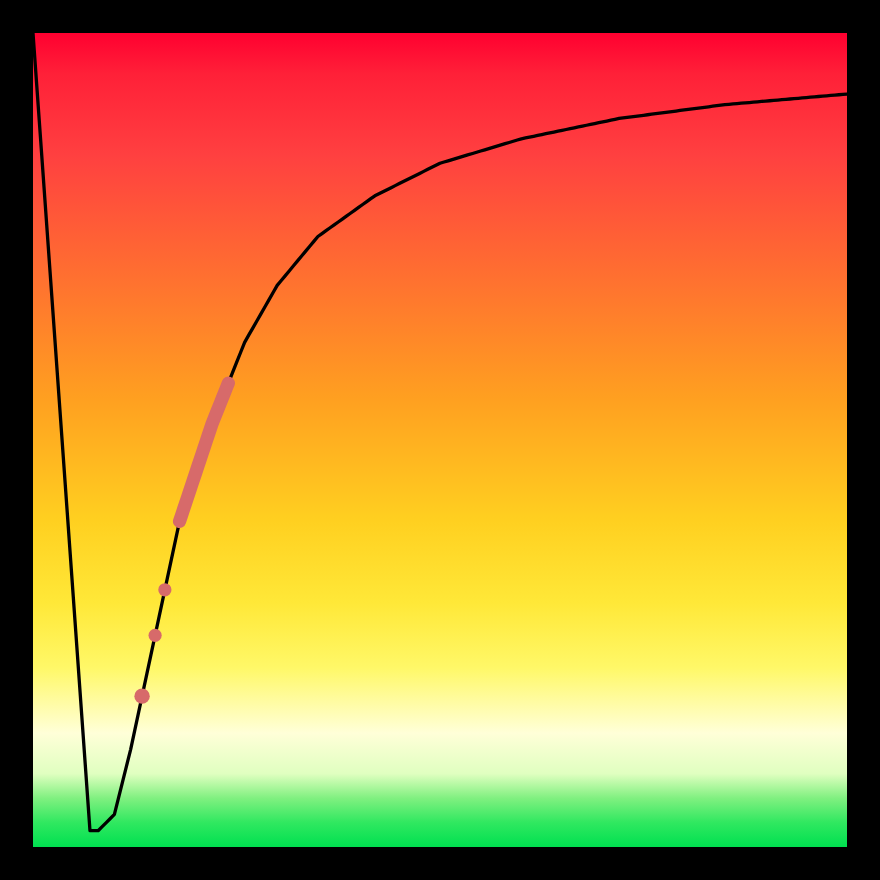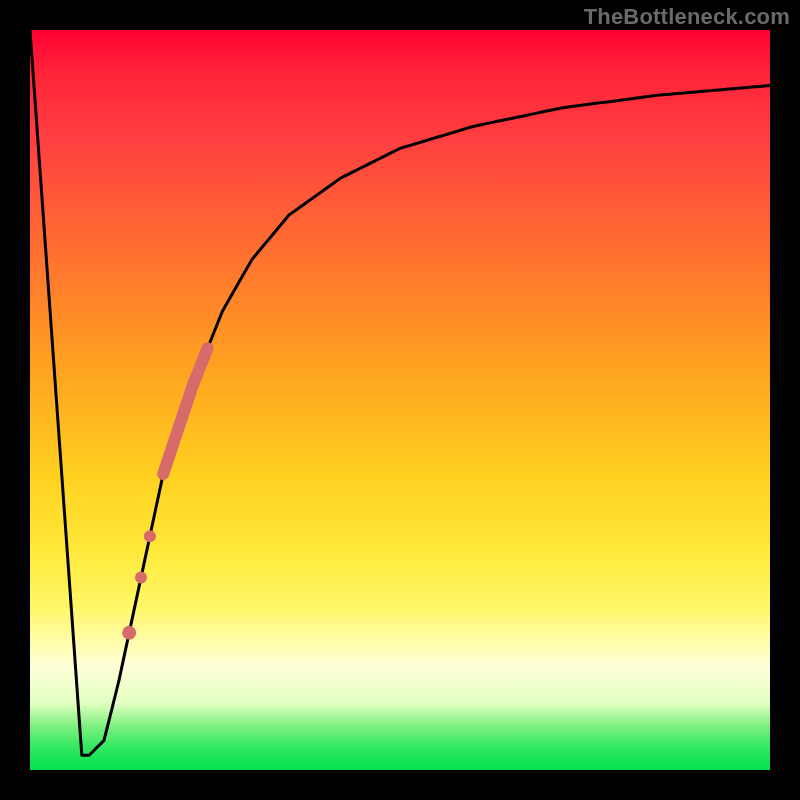--- a/index.html
+++ b/index.html
@@ -64,14 +64,13 @@
     <svg class="curve" viewBox="0 0 740 740">
       <path id="main-path" fill="none" stroke="#000" stroke-width="3" stroke-linejoin="round" stroke-linecap="round" d="M 0 0 L 51.800000000000004 725.2 L 59.2 725.2 L 59.20 725.20 L 62.90 721.50 L 66.60 717.80 L 70.30 714.10 L 74.00 710.40 L 77.70 695.60 L 81.40 680.80 L 85.10 666.00 L 88.80 651.20 L 92.50 633.93 L 96.20 616.67 L 99.90 599.40 L 103.60 582.13 L 107.30 564.87 L 111.00 547.60 L 114.70 530.33 L 118.40 513.07 L 122.10 495.80 L 125.80 478.53 L 129.50 461.27 L 133.20 444.00 L 136.90 432.90 L 140.60 421.80 L 144.30 410.70 L 148.00 399.60 L 151.70 388.50 L 155.40 377.40 L 159.10 366.30 L 162.80 355.20 L 166.50 345.95 L 170.20 336.70 L 173.90 327.45 L 177.60 318.20 L 181.30 308.95 L 185.00 299.70 L 188.70 290.45 L 192.40 281.20 L 196.10 274.72 L 199.80 268.25 L 203.50 261.78 L 207.20 255.30 L 210.90 248.83 L 214.60 242.35 L 218.30 235.88 L 222.00 229.40 L 225.70 224.96 L 229.40 220.52 L 233.10 216.08 L 236.80 211.64 L 240.50 207.20 L 244.20 202.76 L 247.90 198.32 L 251.60 193.88 L 255.30 189.44 L 259.00 185.00 L 262.70 182.36 L 266.40 179.71 L 270.10 177.07 L 273.80 174.43 L 277.50 171.79 L 281.20 169.14 L 284.90 166.50 L 288.60 163.86 L 292.30 161.21 L 296.00 158.57 L 299.70 155.93 L 303.40 153.29 L 307.10 150.64 L 310.80 148.00 L 314.50 146.15 L 318.20 144.30 L 321.90 142.45 L 325.60 140.60 L 329.30 138.75 L 333.00 136.90 L 336.70 135.05 L 340.40 133.20 L 344.10 131.35 L 347.80 129.50 L 351.50 127.65 L 355.20 125.80 L 358.90 123.95 L 362.60 122.10 L 366.30 120.25 L 370.00 118.40 L 373.70 117.29 L 377.40 116.18 L 381.10 115.07 L 384.80 113.96 L 388.50 112.85 L 392.20 111.74 L 395.90 110.63 L 399.60 109.52 L 403.30 108.41 L 407.00 107.30 L 410.70 106.19 L 414.40 105.08 L 418.10 103.97 L 421.80 102.86 L 425.50 101.75 L 429.20 100.64 L 432.90 99.53 L 436.60 98.42 L 440.30 97.31 L 444.00 96.20 L 447.70 95.43 L 451.40 94.66 L 455.10 93.89 L 458.80 93.12 L 462.50 92.35 L 466.20 91.58 L 469.90 90.80 L 473.60 90.03 L 477.30 89.26 L 481.00 88.49 L 484.70 87.72 L 488.40 86.95 L 492.10 86.18 L 495.80 85.41 L 499.50 84.64 L 503.20 83.87 L 506.90 83.10 L 510.60 82.32 L 514.30 81.55 L 518.00 80.78 L 521.70 80.01 L 525.40 79.24 L 529.10 78.47 L 532.80 77.70 L 536.50 77.22 L 540.20 76.73 L 543.90 76.25 L 547.60 75.76 L 551.30 75.28 L 555.00 74.80 L 558.70 74.31 L 562.40 73.83 L 566.10 73.35 L 569.80 72.86 L 573.50 72.38 L 577.20 71.89 L 580.90 71.41 L 584.60 70.93 L 588.30 70.44 L 592.00 69.96 L 595.70 69.47 L 599.40 68.99 L 603.10 68.51 L 606.80 68.02 L 610.50 67.54 L 614.20 67.06 L 617.90 66.57 L 621.60 66.09 L 625.30 65.60 L 629.00 65.12 L 632.70 64.80 L 636.40 64.48 L 640.10 64.16 L 643.80 63.84 L 647.50 63.52 L 651.20 63.20 L 654.90 62.88 L 658.60 62.55 L 662.30 62.23 L 666.00 61.91 L 669.70 61.59 L 673.40 61.27 L 677.10 60.95 L 680.80 60.63 L 684.50 60.31 L 688.20 59.99 L 691.90 59.67 L 695.60 59.35 L 699.30 59.03 L 703.00 58.71 L 706.70 58.39 L 710.40 58.07 L 714.10 57.74 L 717.80 57.42 L 721.50 57.10 L 725.20 56.78 L 728.90 56.46 L 732.60 56.14 L 736.30 55.82 L 740.00 55.50"></path>
       <g id="marker-group">
           <path d="M 133.20 444.00 L 135.05 438.45 L 136.90 432.90 L 138.75 427.35 L 140.60 421.80 L 142.45 416.25 L 144.30 410.70 L 146.15 405.15 L 148.00 399.60 L 149.85 394.05 L 151.70 388.50 L 153.55 382.95 L 155.40 377.40 L 157.25 371.85 L 159.10 366.30 L 160.95 360.75 L 162.80 355.20 L 164.65 350.57 L 166.50 345.95 L 168.35 341.33 L 170.20 336.70 L 172.05 332.07 L 173.90 327.45 L 175.75 322.83 L 177.60 318.20" fill="none" stroke="#d76a6a" stroke-width="12" stroke-linecap="round"></path>
           <circle cx="119.88" cy="506.16" r="6" fill="#d76a6a"></circle>
           <circle cx="111.00" cy="547.60" r="6" fill="#d76a6a"></circle>
           <circle cx="99.16" cy="602.85" r="7" fill="#d76a6a"></circle>
         </g>
     </svg>
   </div>
-  <div class="watermark">TheBottleneck.com</div>
 </div>
 
 </body></html>

